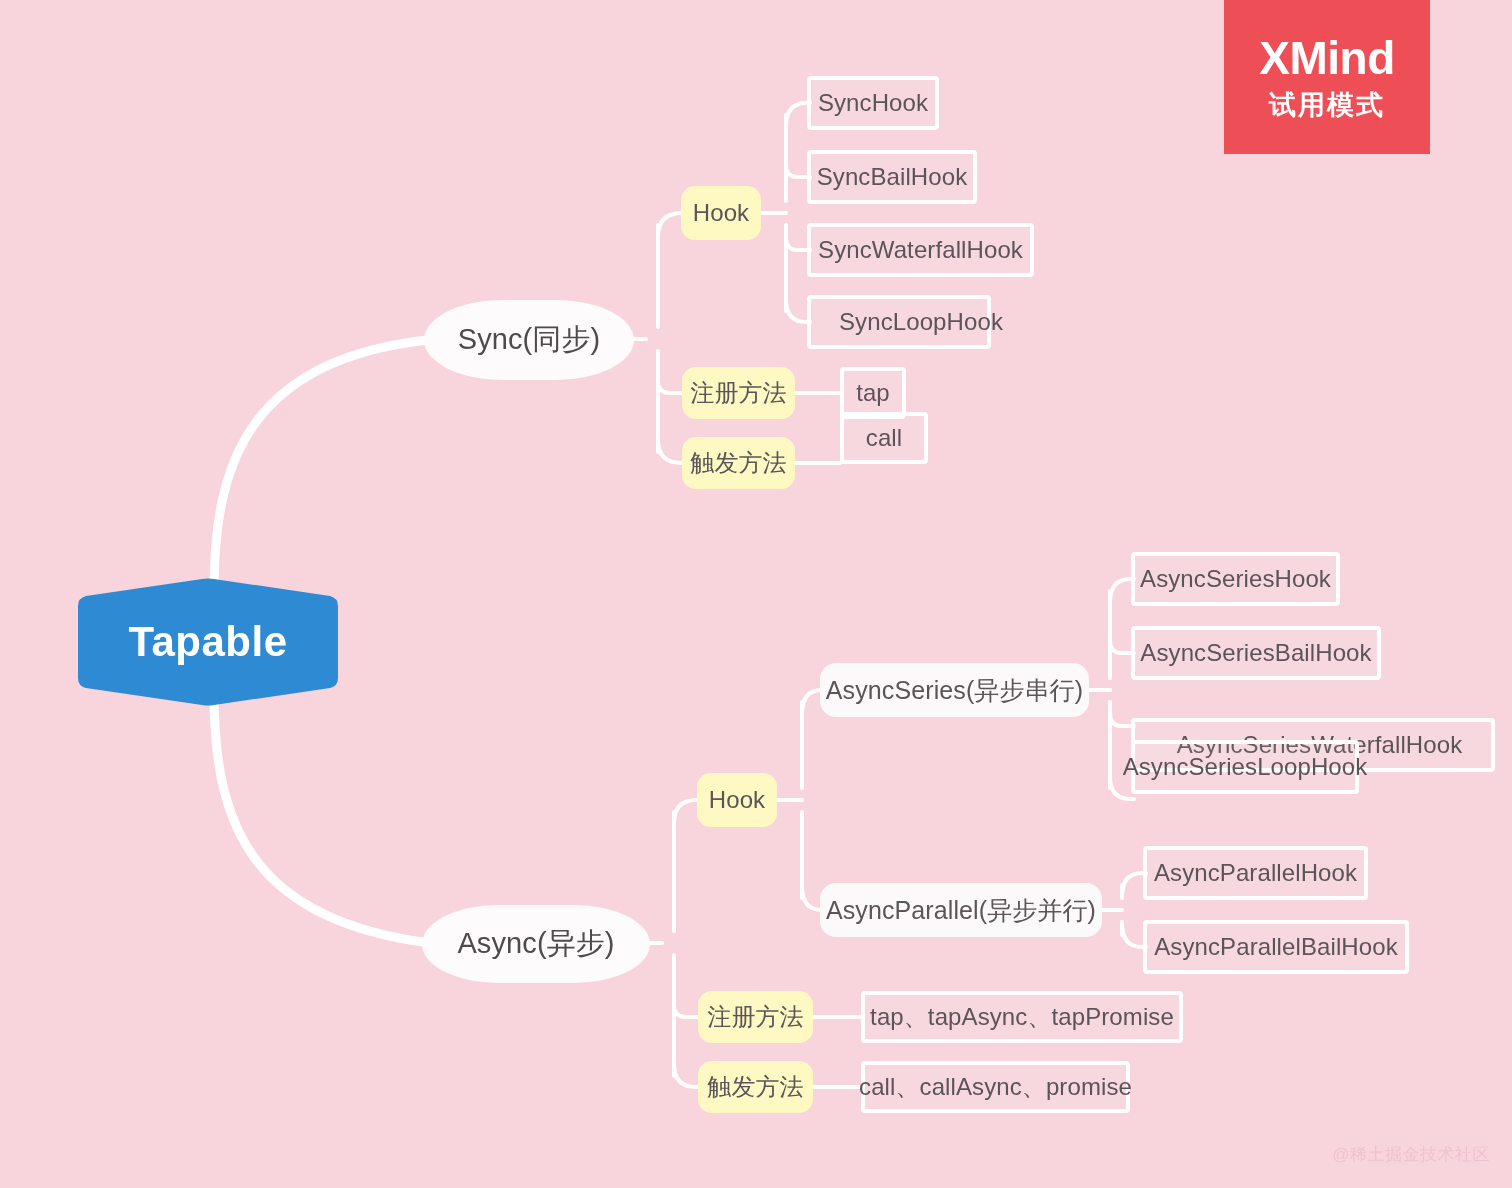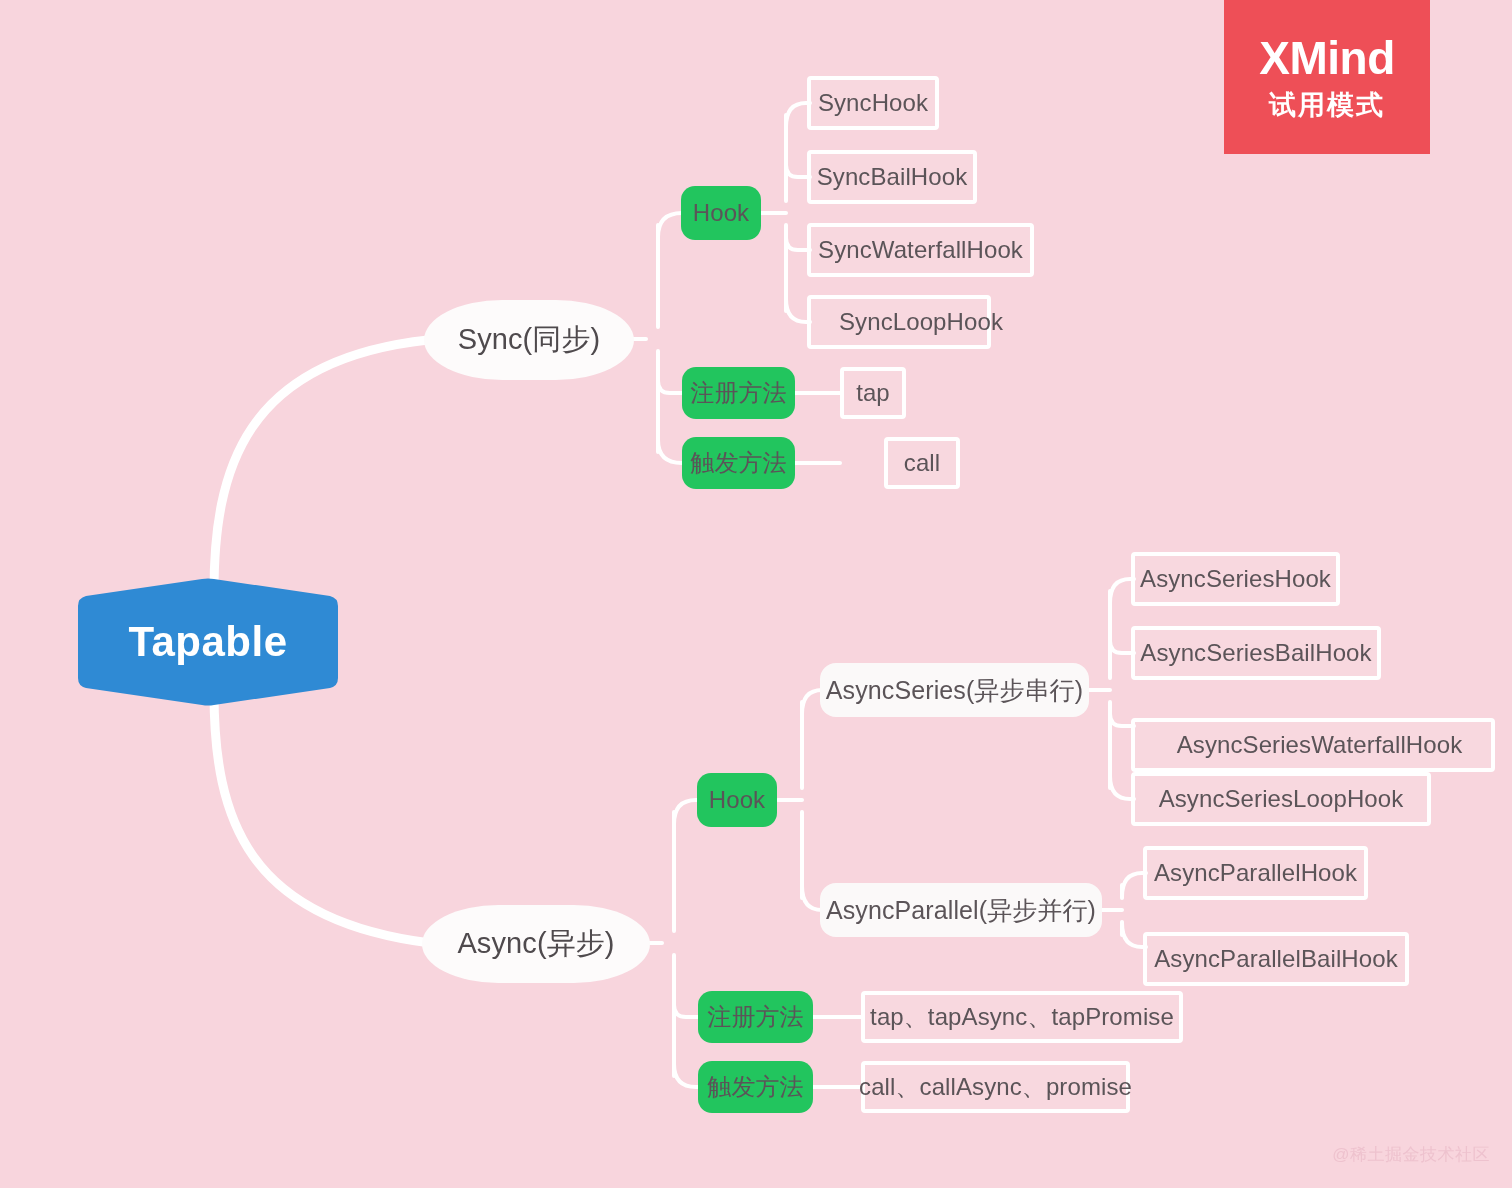--- a/index.html
+++ b/index.html
@@ -59,21 +59,21 @@
   
   .node.main {
     background: #fdfbfb;
     border-radius: 90px / 46px;
     font-size: 29px;
     color: #4f4a4d;
     z-index: 4;
   }
   
   .node.sub {
-    background: #22c55e;
+    background: #fef9c3;
     border-radius: 14px;
     font-size: 24px;
     color: #5b5458;
     z-index: 4;
   }
   
   .node.subwide {
     background: #fbf9f9;
     border-radius: 16px;
     font-size: 25px;
@@ -220,21 +220,21 @@
   <div class="node sub" style="left:682px; top:367px; width:113px; height:52px;">
     <span>注册方法</span>
   </div>
   <div class="node leaf" style="left:840px; top:367px; width:66px; height:52px;">
     <span>tap</span>
   </div>
 
   <div class="node sub" style="left:682px; top:437px; width:113px; height:52px;">
     <span>触发方法</span>
   </div>
-  <div class="node leaf" style="left:840px; top:437px; width:76px; height:52px;margin-left:44px;">
+  <div class="node leaf" style="left:840px; top:412px; width:88px; height:52px;">
     <span>call</span>
   </div>
 
   <div class="node main" style="left:422px; top:905px; width:228px; height:78px;">
     <span>Async(异步)</span>
   </div>
 
   <div class="node sub" style="left:697px; top:773px; width:80px; height:54px;">
     <span>Hook</span>
   </div>
@@ -245,32 +245,32 @@
 
   <div class="node leaf" style="left:1131px; top:552px; width:209px; height:54px;">
     <span>AsyncSeriesHook</span>
   </div>
   <div class="node leaf" style="left:1131px; top:626px; width:250px; height:54px;">
     <span>AsyncSeriesBailHook</span>
   </div>
   <div class="node leaf" style="left:1131px; top:718px; width:364px; height:54px;padding-left:13px;">
     <span>AsyncSeriesWaterfallHook</span>
   </div>
-  <div class="node leaf" style="left:1131px; top:772px; width:300px; height:54px;">
+  <div class="node leaf" style="left:1131px; top:740px; width:228px; height:54px;">
     <span>AsyncSeriesLoopHook</span>
   </div>
 
   <div class="node subwide" style="left:820px; top:883px; width:282px; height:54px;">
     <span>AsyncParallel(异步并行)</span>
   </div>
 
   <div class="node leaf" style="left:1143px; top:846px; width:225px; height:54px;">
     <span>AsyncParallelHook</span>
   </div>
-  <div class="node leaf" style="left:1143px; top:920px; width:266px; height:54px;margin-top:12px;">
+  <div class="node leaf" style="left:1143px; top:920px; width:266px; height:54px;">
     <span>AsyncParallelBailHook</span>
   </div>
 
   <div class="node sub" style="left:698px; top:991px; width:115px; height:52px;">
     <span>注册方法</span>
   </div>
   <div class="node leaf" style="left:861px; top:991px; width:322px; height:52px;">
     <span>tap、tapAsync、tapPromise</span>
   </div>
 

